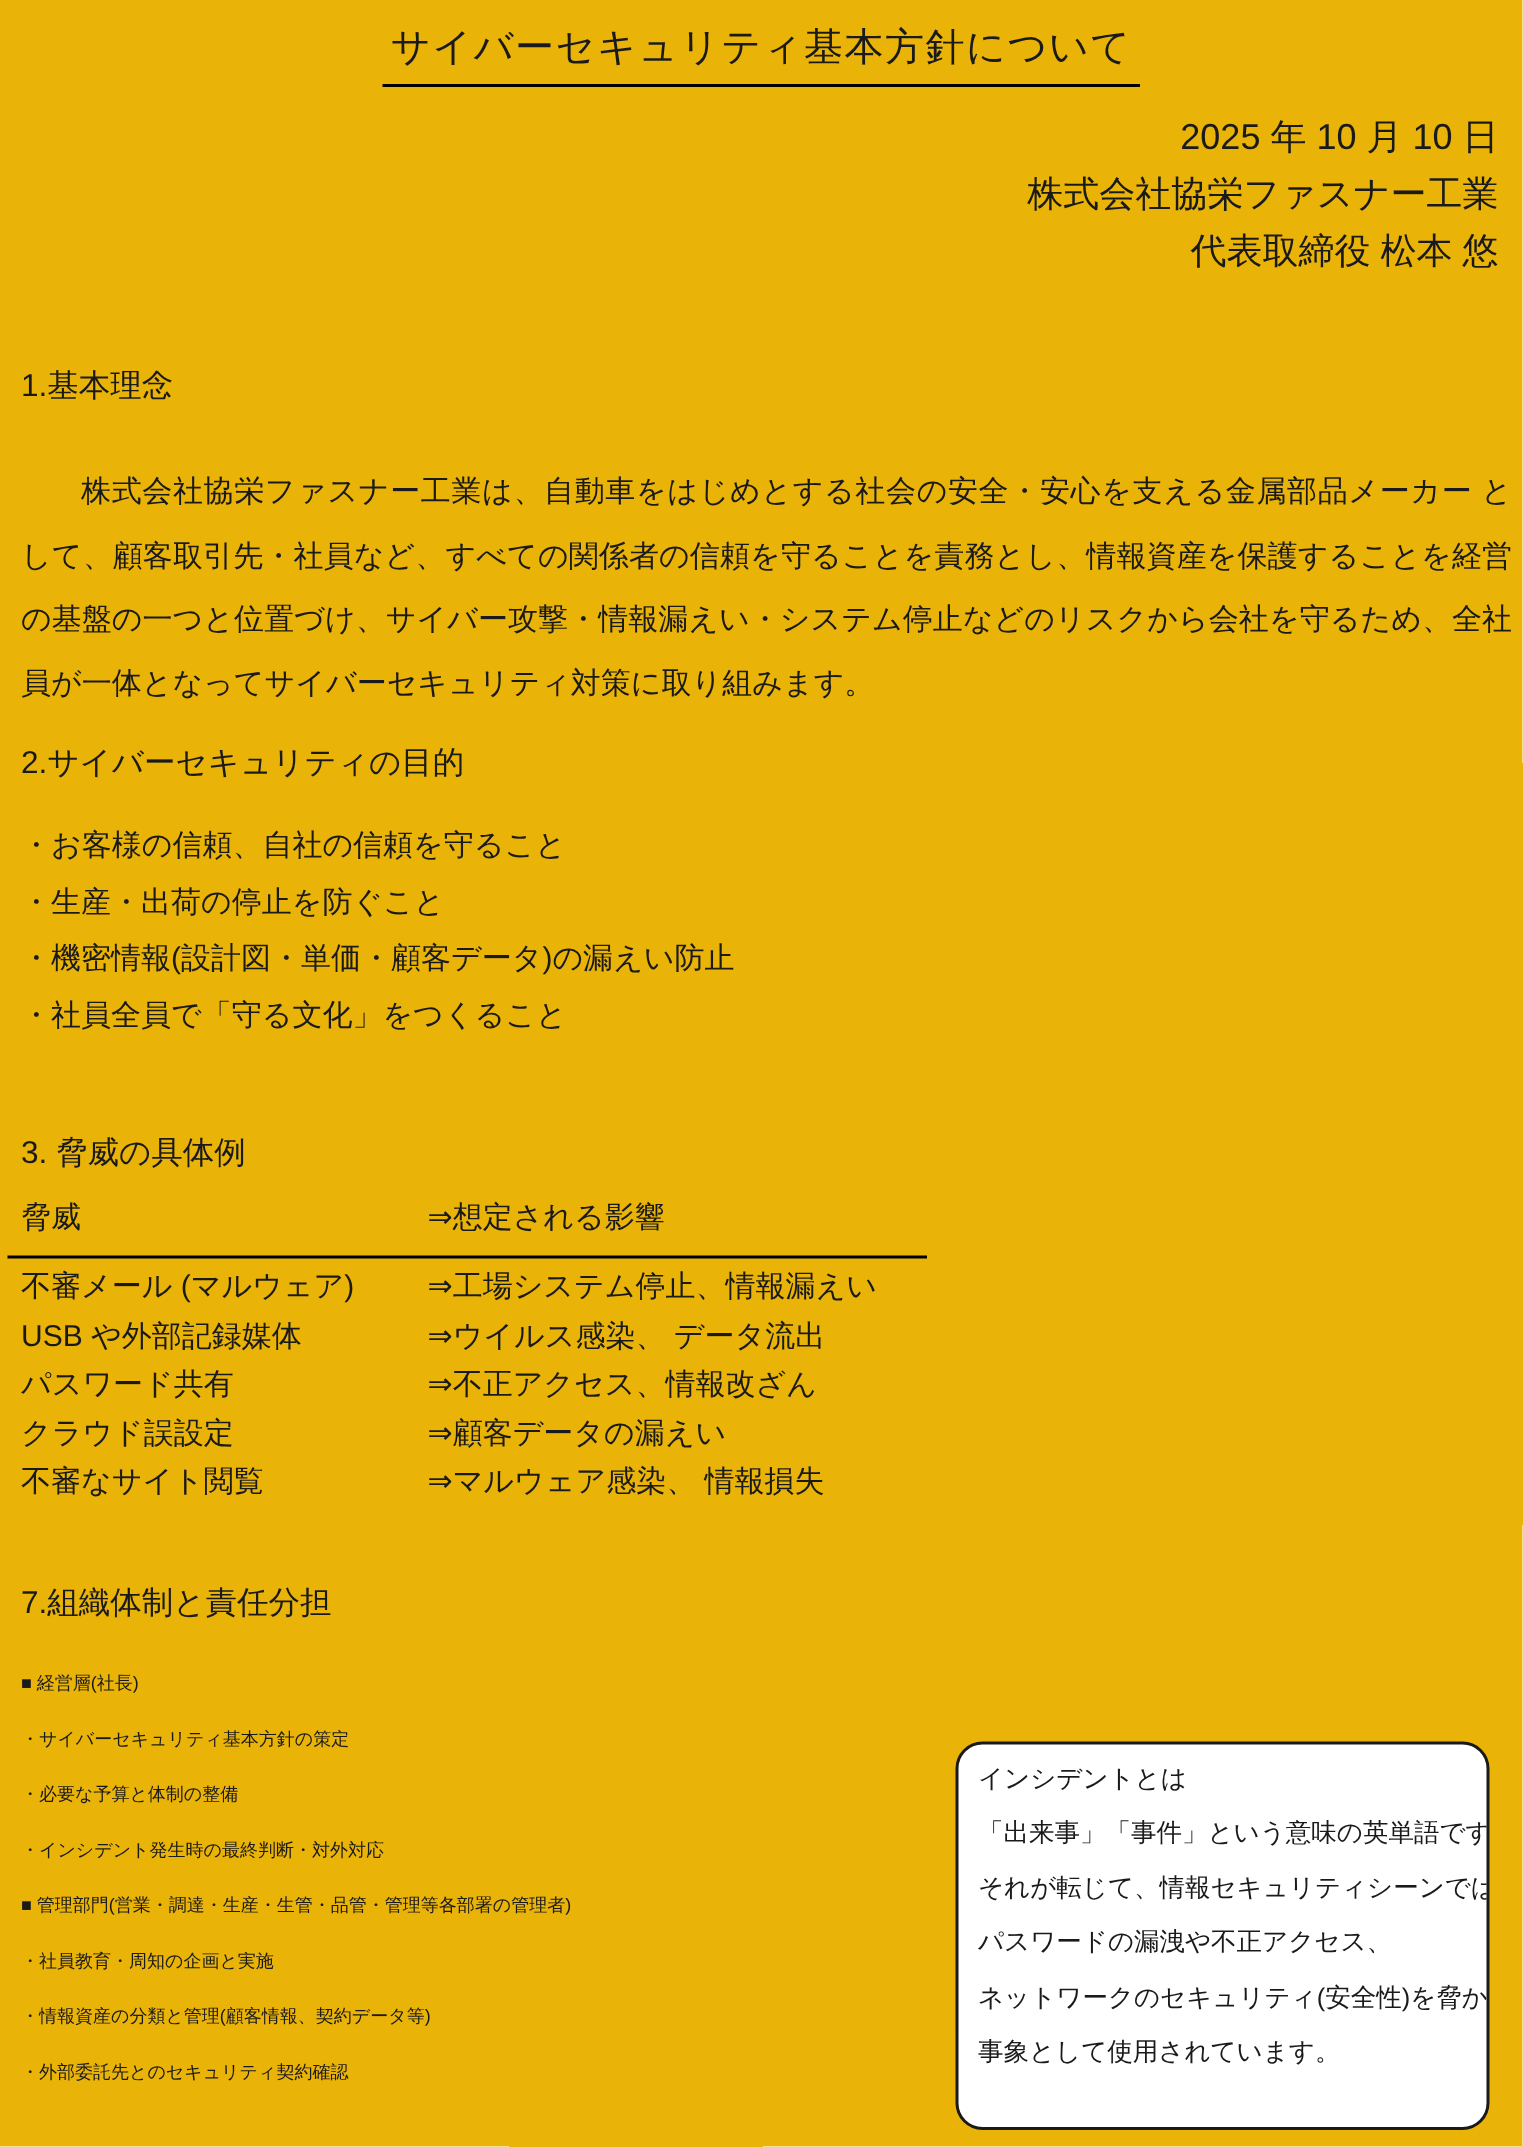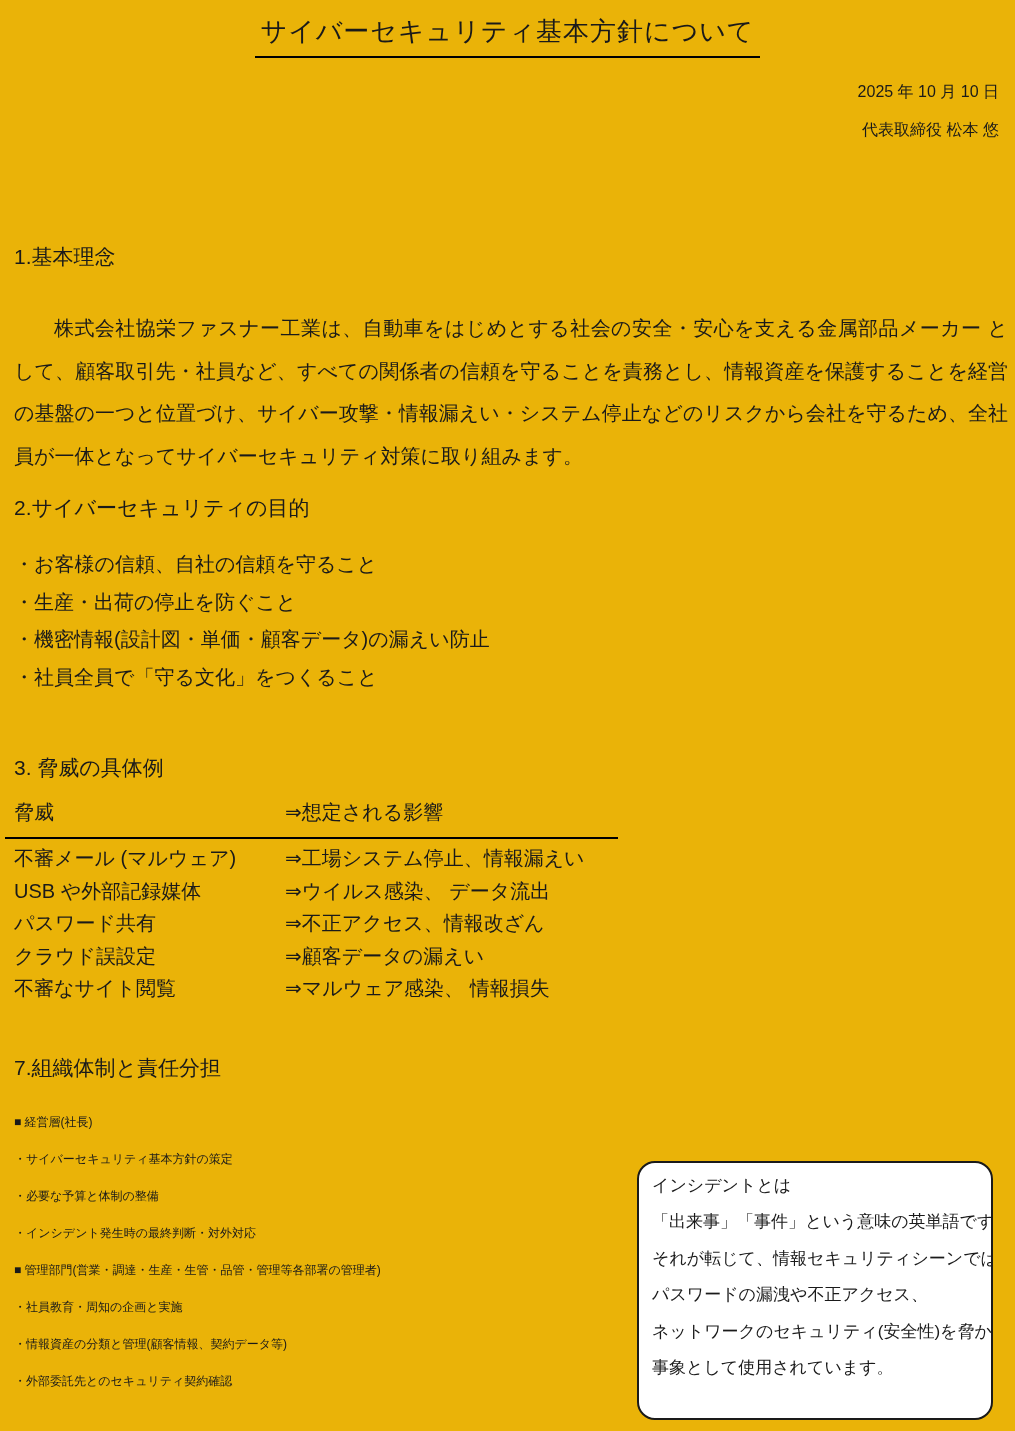--- a/index.html
+++ b/index.html
@@ -28,21 +28,21 @@
     font-size: 26px;
     letter-spacing: 1px;
     border-bottom: 2px solid #000;
     padding: 0 6px 7px 6px;
   }
   .meta {
     position: absolute;
     top: 73px;
     right: 16px;
     text-align: right;
-    font-size: 16px;
+    font-size: 24px;
     line-height: 38px;
     white-space: nowrap;
   }
   .sec-heading {
     position: absolute;
     left: 14px;
     font-size: 21px;
     white-space: nowrap;
   }
   .sec1-h { top: 243px; }
@@ -117,20 +117,21 @@
 <body>
 
 <div class="page">
 
   <div class="title-wrap">
     <span class="doc-title">サイバーセキュリティ基本方針について</span>
   </div>
 
   <div class="meta">
     <div>2025 年 10 月 10 日</div>
+    <div>株式会社協栄ファスナー工業</div>
     <div>代表取締役 松本 悠</div>
   </div>
 
   <div class="sec-heading sec1-h">1.基本理念</div>
   <p class="sec1-p">株式会社協栄ファスナー工業は、自動車をはじめとする社会の安全・安心を支える金属部品メーカー として、顧客取引先・社員など、すべての関係者の信頼を守ることを責務とし、情報資産を保護することを経営の基盤の一つと位置づけ、サイバー攻撃・情報漏えい・システム停止などのリスクから会社を守るため、全社員が一体となってサイバーセキュリティ対策に取り組みます。</p>
 
   <div class="sec-heading sec2-h">2.サイバーセキュリティの目的</div>
   <div class="sec2-bullets">
     <div>・お客様の信頼、自社の信頼を守ること</div>
     <div>・生産・出荷の停止を防ぐこと</div>

